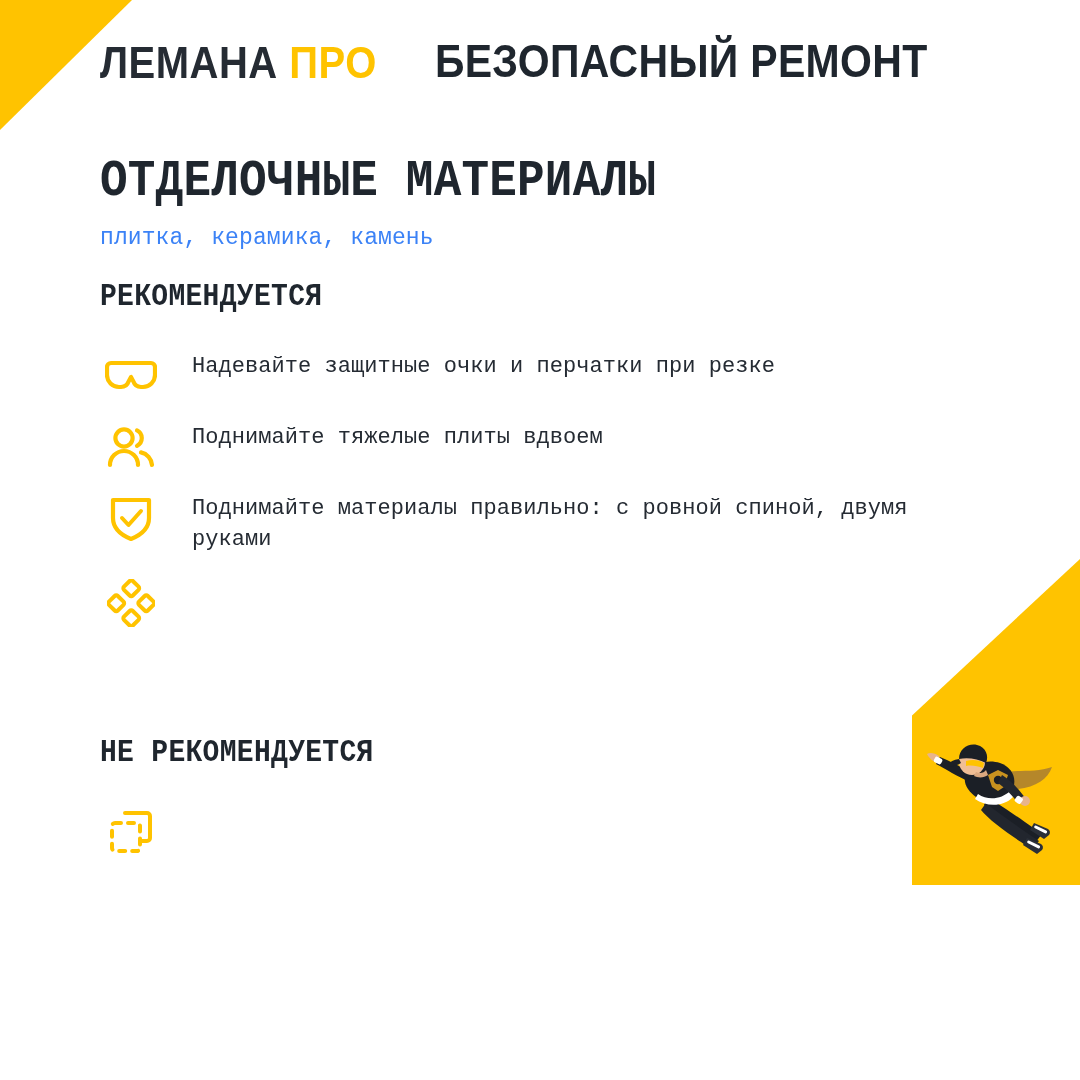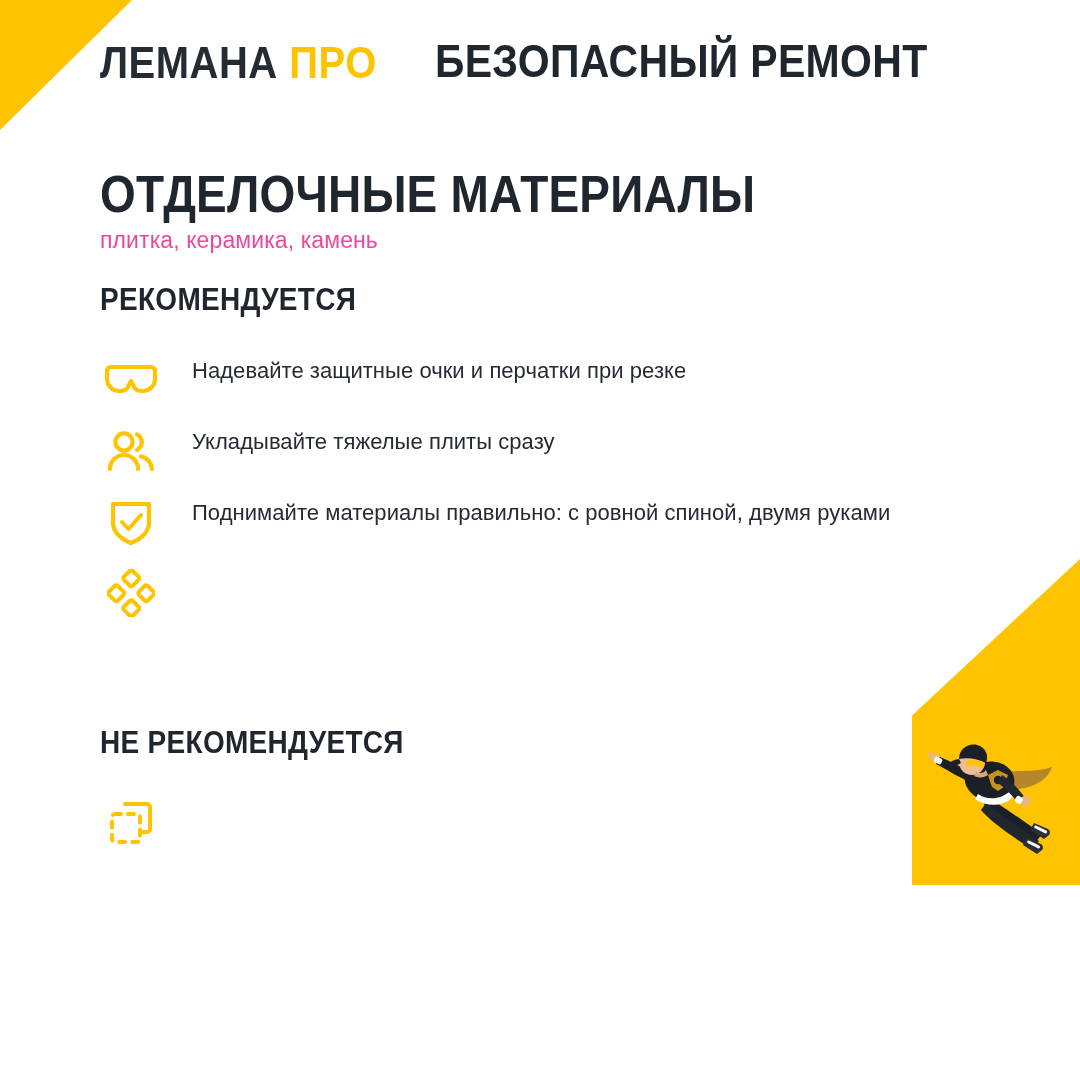--- a/index.html
+++ b/index.html
@@ -61,39 +61,40 @@
     color: #1f262e;
     letter-spacing: 0.3px;
     line-height: 1;
     white-space: nowrap;
     transform: scaleY(1.14);
   }
 
   
   .content {
     position: absolute;
-    top: 168px;
+    top: 156px;
     left: 100px;
     width: 860px;
+    font-family: Liberation Mono, monospace;
   }
 
   .page-title {
     font-size: 46px;
     font-weight: 700;
     color: #1f262e;
     letter-spacing: 0.2px;
     line-height: 1.03;
     transform: scaleY(1.12);
     transform-origin: left top;
   }
 
   .page-subtitle {
-    margin-top: 12px;
+    margin-top: 22px;
     font-size: 23px;
-    color: #ec4899;
+    color: #3b82f6;
     letter-spacing: 0.1px;
   }
 
   .section { margin-top: 28px; }
   .section.negative { margin-top: 109px; }
 
   .section-heading {
     font-size: 28px;
     font-weight: 700;
     color: #1f262e;
@@ -177,21 +178,21 @@
 
         <div class="tip">
           <span class="tip-icon">
             <svg width="50" height="42" viewBox="0 0 50 42">
               <circle cx="18" cy="12" r="8.6" fill="none" stroke="#FFC300" stroke-width="4.2"></circle>
               <path d="M4 39 a14 14 0 0 1 28 0" fill="none" stroke="#FFC300" stroke-width="4.2" stroke-linecap="round"></path>
               <path d="M31 4.4 a8.6 8.6 0 0 1 0 15.4" fill="none" stroke="#FFC300" stroke-width="4.2" stroke-linecap="round"></path>
               <path d="M35 26.4 a14 14 0 0 1 11 12.6" fill="none" stroke="#FFC300" stroke-width="4.2" stroke-linecap="round"></path>
             </svg>
           </span>
-          <span class="tip-text">Укладывайте тяжелые плиты сразу</span>
+          <span class="tip-text">Поднимайте тяжелые плиты вдвоем</span>
         </div>
 
         <div class="tip">
           <span class="tip-icon">
             <svg width="44" height="48" viewBox="0 0 44 48">
               <path d="M4 6 h36 v18 c0 10 -8 17 -18 21 C12 41 4 34 4 24 Z" fill="none" stroke="#FFC300" stroke-width="4.2" stroke-linejoin="round"></path>
               <path d="M13 24 l6.5 7 L32 17" fill="none" stroke="#FFC300" stroke-width="4" stroke-linecap="round" stroke-linejoin="round"></path>
             </svg>
           </span>
           <span class="tip-text">Поднимайте материалы правильно: с ровной спиной, двумя руками</span>

